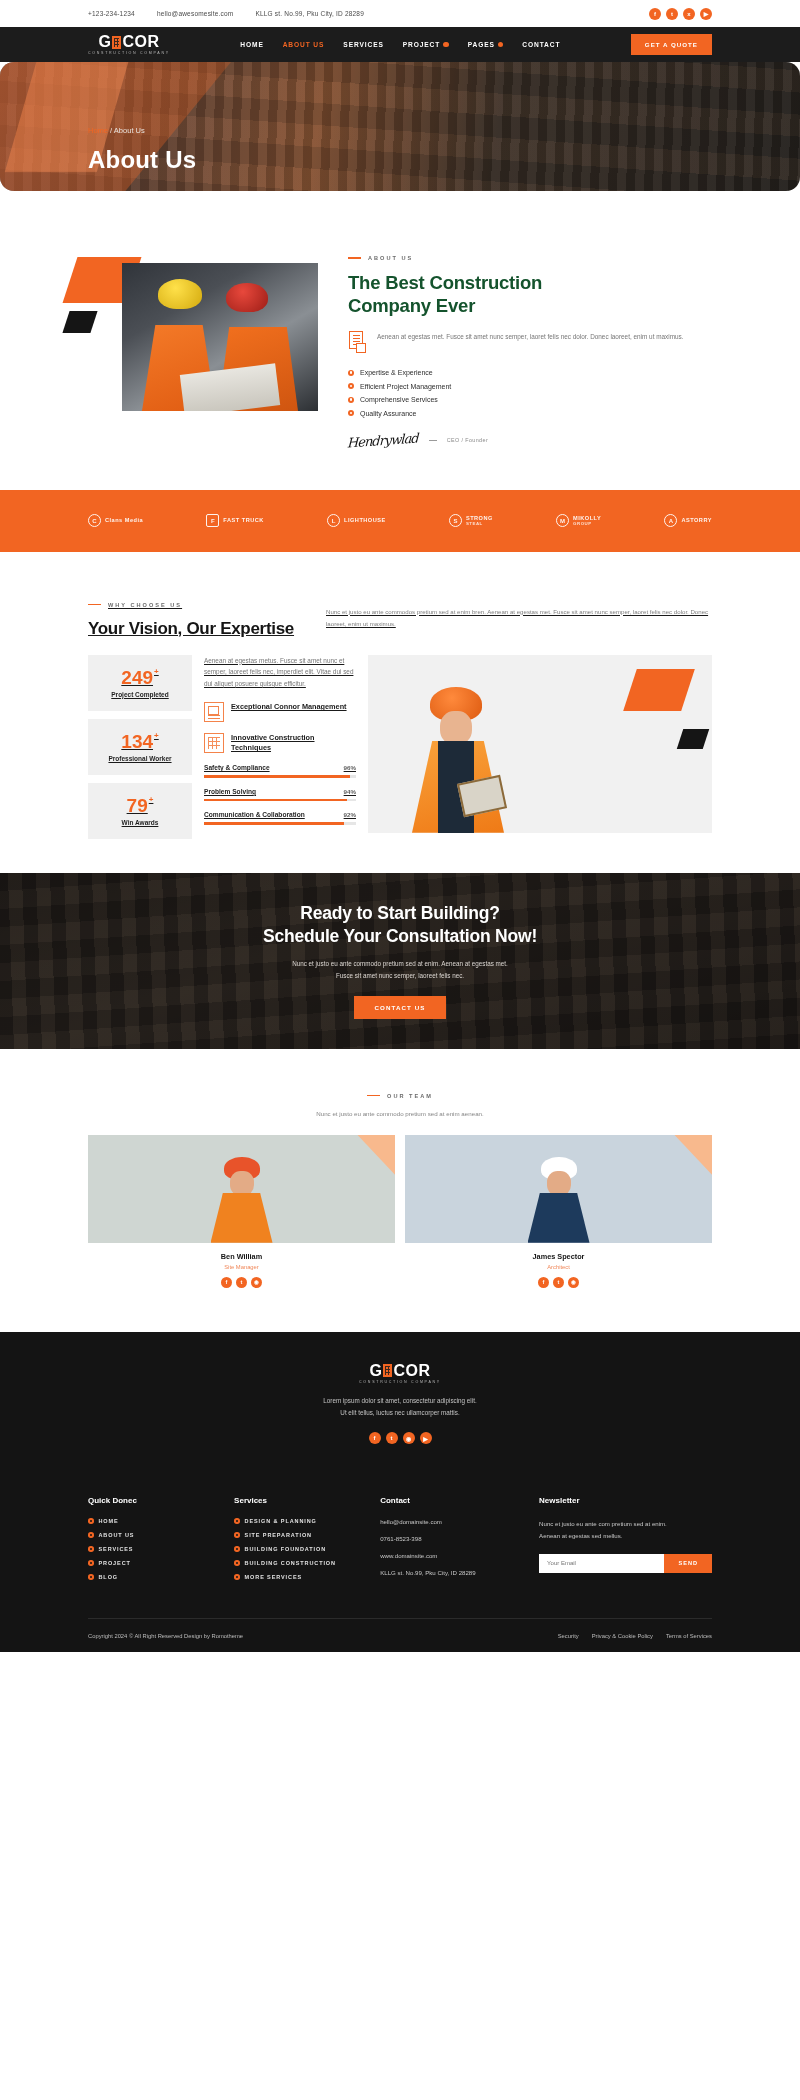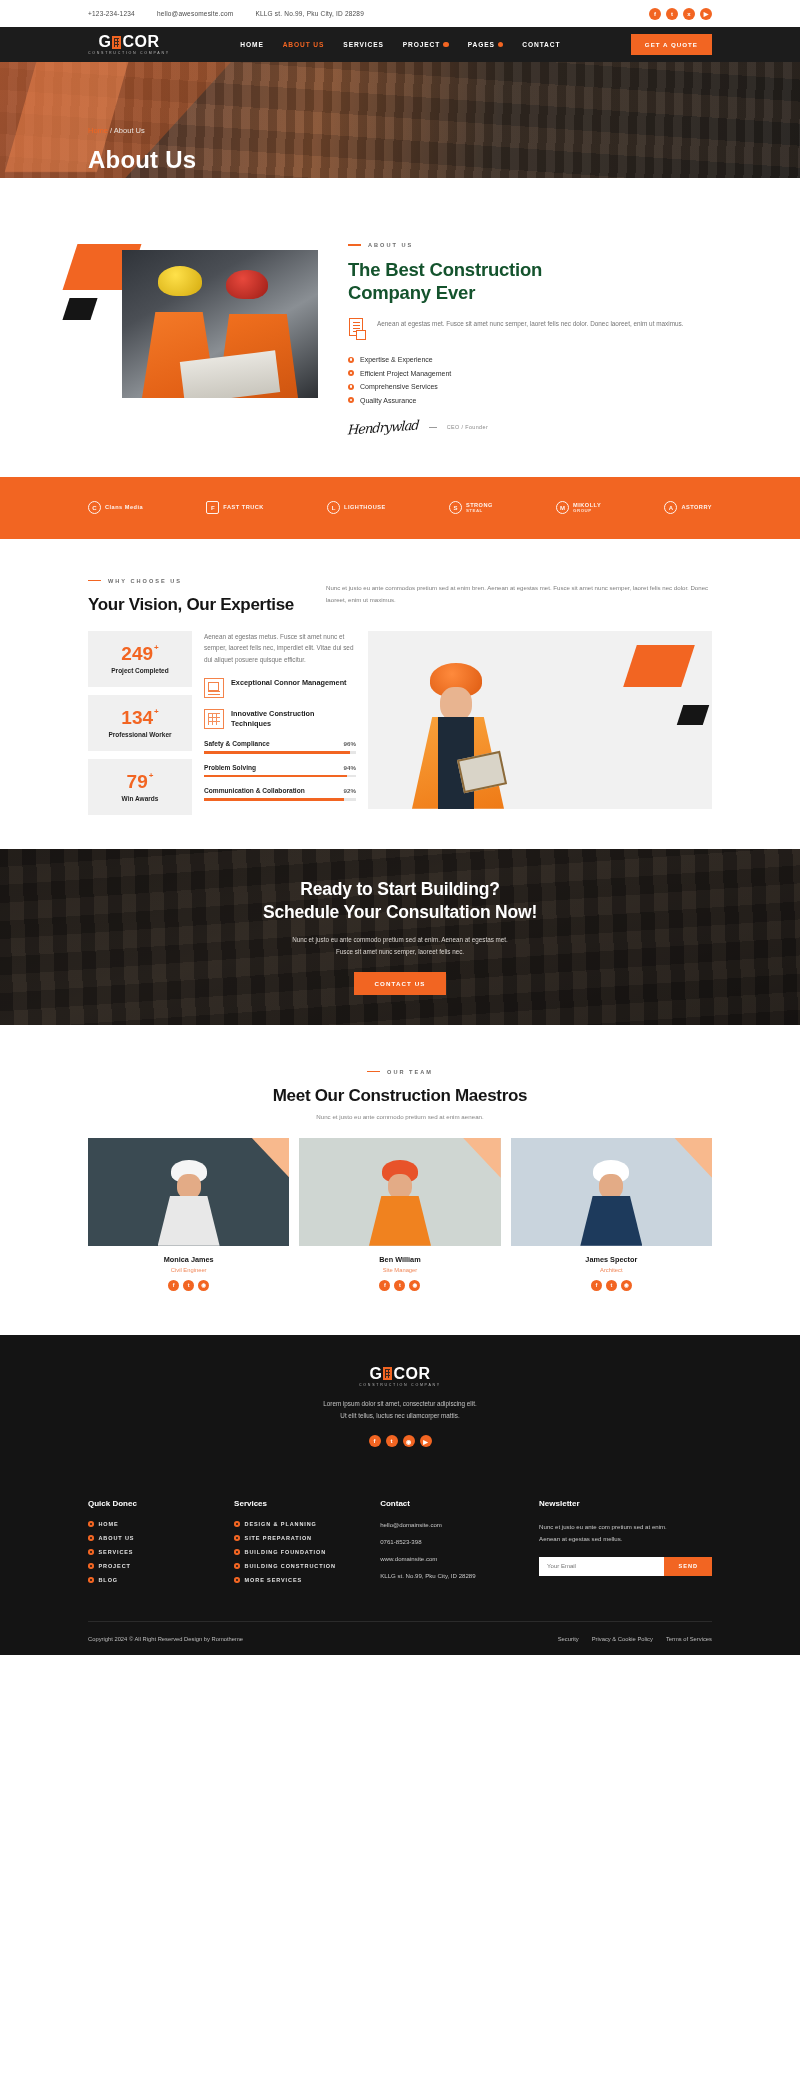--- a/index.html
+++ b/index.html
@@ -56,23 +56,24 @@
     width:5.5px; height:5.5px; border-radius:50%; background:#f26522;
     display:inline-block;
   }
   .btn-quote {
     background:#f26522; color:#fff; font-size:6.2px; font-weight:700;
     letter-spacing:1px; padding:7px 14px; border:none; cursor:pointer;
   }
 
   
   .hero {
-    height:116px; position:relative; overflow:hidden;
+    height:129px; position:relative; overflow:hidden;
     background:
       linear-gradient(100deg,#4a4a52 0%,#6b4a3a 18%,#8a5535 40%,#3d3229 62%,#2a2622 100%);
+    border-radius: 14px;
   }
   .hero::before {
     content:""; position:absolute; inset:0;
     background:
       repeating-linear-gradient(92deg, rgba(0,0,0,.22) 0 9px, rgba(255,255,255,.05) 9px 18px),
       repeating-linear-gradient(4deg, rgba(0,0,0,.18) 0 22px, rgba(120,80,50,.12) 22px 44px);
     opacity:.75;
   }
   .hero::after {
     content:""; position:absolute; left:0; top:0; width:330px; height:100%;
@@ -189,21 +190,21 @@
   .client .cmark {
     width:13px; height:13px; border:1.3px solid #fff; border-radius:50%;
     display:flex; align-items:center; justify-content:center;
     font-size:6px; font-weight:900;
   }
   .client .cname { font-size:5.6px; font-weight:800; letter-spacing:.5px; line-height:1.15; }
   .client .cname small { display:block; font-size:4.4px; font-weight:600; opacity:.85; }
   .client.boxed .cmark { border-radius:2px; }
 
   
-  .why { padding:39px 88px 34px; }
+  .why { padding:50px 88px 34px;text-decoration:underline; }
   .why-top { display:flex; gap:28px; align-items:flex-start; }
   .why-left { width:210px; }
   .why-h2 {
     font-size:17px; font-weight:900; letter-spacing:-.3px; color:#151515;
     margin-top:3px;
   }
   .why-right-intro {
     flex:1; font-size:6.1px; line-height:1.95; color:#7d7d7d; padding-top:4px;
   }
   .why-grid { display:flex; gap:12px; margin-top:16px; }
@@ -653,42 +654,24 @@
       </div>
       <button class="btn-contact">CONTACT US</button>
     </div>
   </div>
 
   <div class="team">
     <div class="eyebrow center">
       <span class="bar"></span>
       <span class="txt">OUR TEAM</span>
     </div>
-    <h2 class="team-h2">Meet Our Construction Maestros</h2>
     <p class="team-sub">Nunc et justo eu ante commodo pretium sed at enim aenean.</p>
     <div class="team-grid">
 
 
-      <div class="member">
-        <div class="member-photo" style="background:#3a4a52">
-          <div class="mp-corner"></div>
-          <div class="mp-body">
-            <div class="mp-helmet" style="background:#f5f5f5"></div>
-            <div class="mp-face"></div>
-            <div class="mp-vest" style="background:#e8e8e8"></div>
-          </div>
-        </div>
-        <div class="member-name">Monica James</div>
-        <div class="member-role">Civil Engineer</div>
-        <div class="member-soc">
-          <span class="msoc">f</span>
-          <span class="msoc">t</span>
-          <span class="msoc">◉</span>
-        </div>
-      </div>
 
       <div class="member">
         <div class="member-photo" style="background:#cfd6d2">
           <div class="mp-corner"></div>
           <div class="mp-body">
             <div class="mp-helmet" style="background:#e8532a"></div>
             <div class="mp-face"></div>
             <div class="mp-vest" style="background:#f0821f"></div>
           </div>
         </div>

